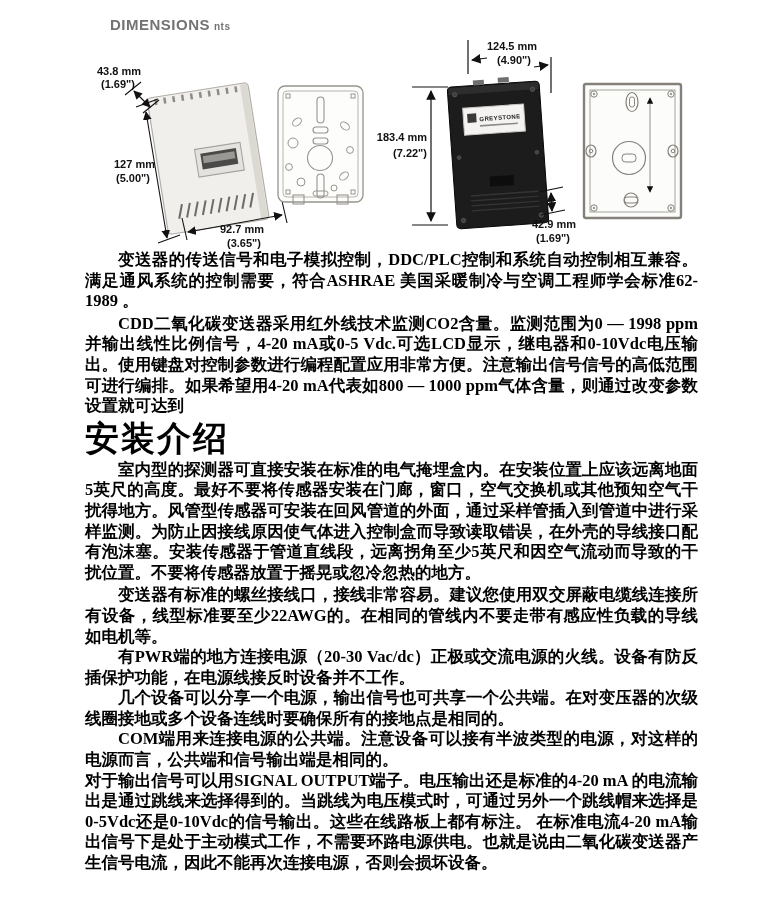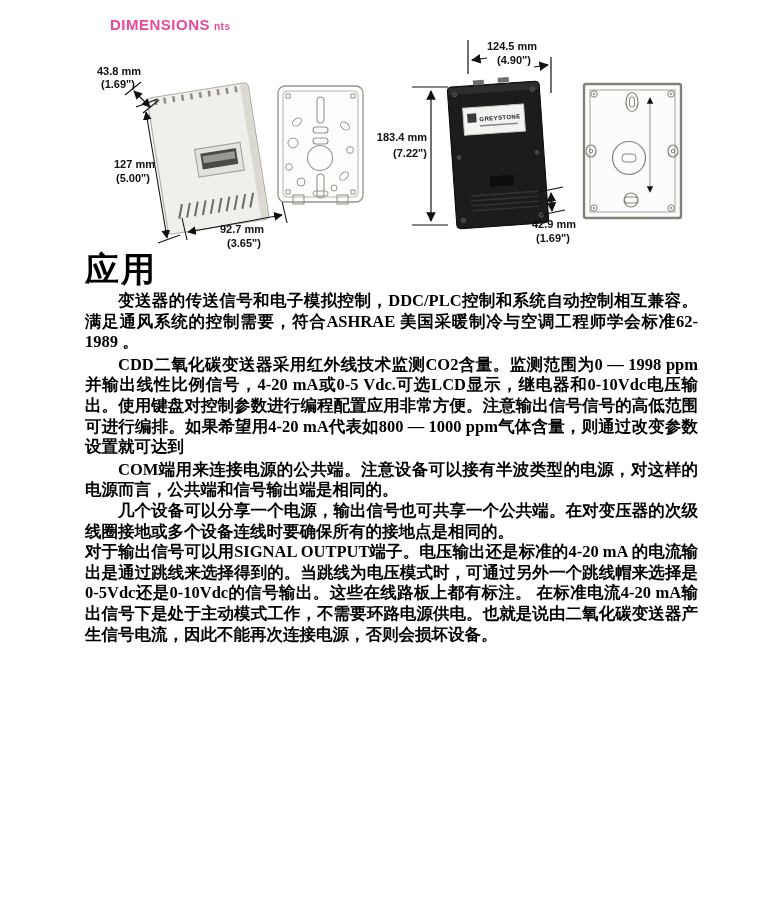--- a/index.html
+++ b/index.html
@@ -1,20 +1,20 @@
 <!DOCTYPE html>
 <html><head>
 <meta charset="utf-8">
 <style>
   html,body{margin:0;padding:0;background:#e9e9e9;}
   .page{position:relative;width:780px;height:906px;background:#ffffff;overflow:hidden;
         font-family:"Liberation Serif","DejaVu Serif",serif;color:#000;}
   .doc-title{position:absolute;top:16px;left:110px;
         font-family:"Liberation Sans","DejaVu Sans",sans-serif;font-weight:bold;
-        font-size:15px;letter-spacing:.5px;color:#ec4899;}
+        font-size:15px;letter-spacing:.5px;color:#737373;}
   .doc-title .nts{font-size:10px;margin-left:4px;}
   .drawings-svg{position:absolute;top:0;left:0;}
   .dim-label{font-family:"Liberation Sans","DejaVu Sans",sans-serif;font-weight:bold;
         font-size:11px;fill:#111;}
   .brand-label{font-family:"Liberation Sans","DejaVu Sans",sans-serif;font-weight:bold;
         font-size:6px;fill:#222;letter-spacing:.4px;}
   .content{position:absolute;top:250px;left:85px;width:613px;}
   .content h2{margin:0 0 1px 0;font-size:34px;line-height:40px;font-weight:600;
         letter-spacing:2px;font-family:"Liberation Serif","DejaVu Serif",serif;}
   .content p{margin:0;font-size:16.5px;font-weight:bold;line-height:20.6px;
@@ -193,29 +193,34 @@
       <rect x="622" y="154" width="14" height="8" rx="3.5" stroke-width="1"></rect>
       <circle cx="631" cy="200" r="7" stroke-width="1.2"></circle>
       <rect x="624.5" y="197" width="13" height="6" rx="2.5" stroke-width="1"></rect>
       <line x1="650" y1="98" x2="650" y2="192" stroke="#7c7974" stroke-width="0.8" marker-start="url(#arr)" marker-end="url(#arr)"></line>
     </g>
   </svg>
 
   <div class="content">
 
     <section>
-      <h2>应用</h2>
       <p class="indent">变送器的传送信号和电子模拟控制，DDC/PLC控制和系统自动控制相互兼容。满足通风系统的控制需要，符合ASHRAE 美国采暖制冷与空调工程师学会标准62-1989 。</p>
     </section>
 
     <section>
       <p class="indent">CDD二氧化碳变送器采用红外线技术监测CO2含量。监测范围为0 — 1998 ppm并输出线性比例信号，4-20 mA或0-5 Vdc.可选LCD显示，继电器和0-10Vdc电压输出。使用键盘对控制参数进行编程配置应用非常方便。注意输出信号信号的高低范围可进行编排。如果希望用4-20 mA代表如800 — 1000 ppm气体含量，则通过改变参数设置就可达到</p>
     </section>
 
-
-    <section>
+    <section>
+      <h2>安装介绍</h2>
+      <p class="indent">室内型的探测器可直接安装在标准的电气掩埋盒内。在安装位置上应该远离地面5英尺的高度。最好不要将传感器安装在门廊，窗口，空气交换机或其他预知空气干扰得地方。风管型传感器可安装在回风管道的外面，通过采样管插入到管道中进行采样监测。为防止因接线原因使气体进入控制盒而导致读取错误，在外壳的导线接口配有泡沫塞。安装传感器于管道直线段，远离拐角至少5英尺和因空气流动而导致的干扰位置。不要将传感器放置于摇晃或忽冷忽热的地方。</p>
+    </section>
+
+    <section>
+      <p class="indent">变送器有标准的螺丝接线口，接线非常容易。建议您使用双交屏蔽电缆线连接所有设备，线型标准要至少22AWG的。在相同的管线内不要走带有感应性负载的导线如电机等。</p>
+      <p class="indent">有PWR端的地方连接电源（20-30 Vac/dc）正极或交流电源的火线。设备有防反插保护功能，在电源线接反时设备并不工作。</p>
+      <p class="indent">几个设备可以分享一个电源，输出信号也可共享一个公共端。在对变压器的次级线圈接地或多个设备连线时要确保所有的接地点是相同的。</p>
       <p class="indent">COM端用来连接电源的公共端。注意设备可以接有半波类型的电源，对这样的电源而言，公共端和信号输出端是相同的。</p>
-      <p class="indent">几个设备可以分享一个电源，输出信号也可共享一个公共端。在对变压器的次级线圈接地或多个设备连线时要确保所有的接地点是相同的。</p>
       <p>对于输出信号可以用SIGNAL OUTPUT端子。电压输出还是标准的4-20 mA 的电流输出是通过跳线来选择得到的。当跳线为电压模式时，可通过另外一个跳线帽来选择是0-5Vdc还是0-10Vdc的信号输出。这些在线路板上都有标注。 在标准电流4-20 mA输出信号下是处于主动模式工作，不需要环路电源供电。也就是说由二氧化碳变送器产生信号电流，因此不能再次连接电源，否则会损坏设备。</p>
     </section>
 
   </div>
 </div>
 
 </body></html>

